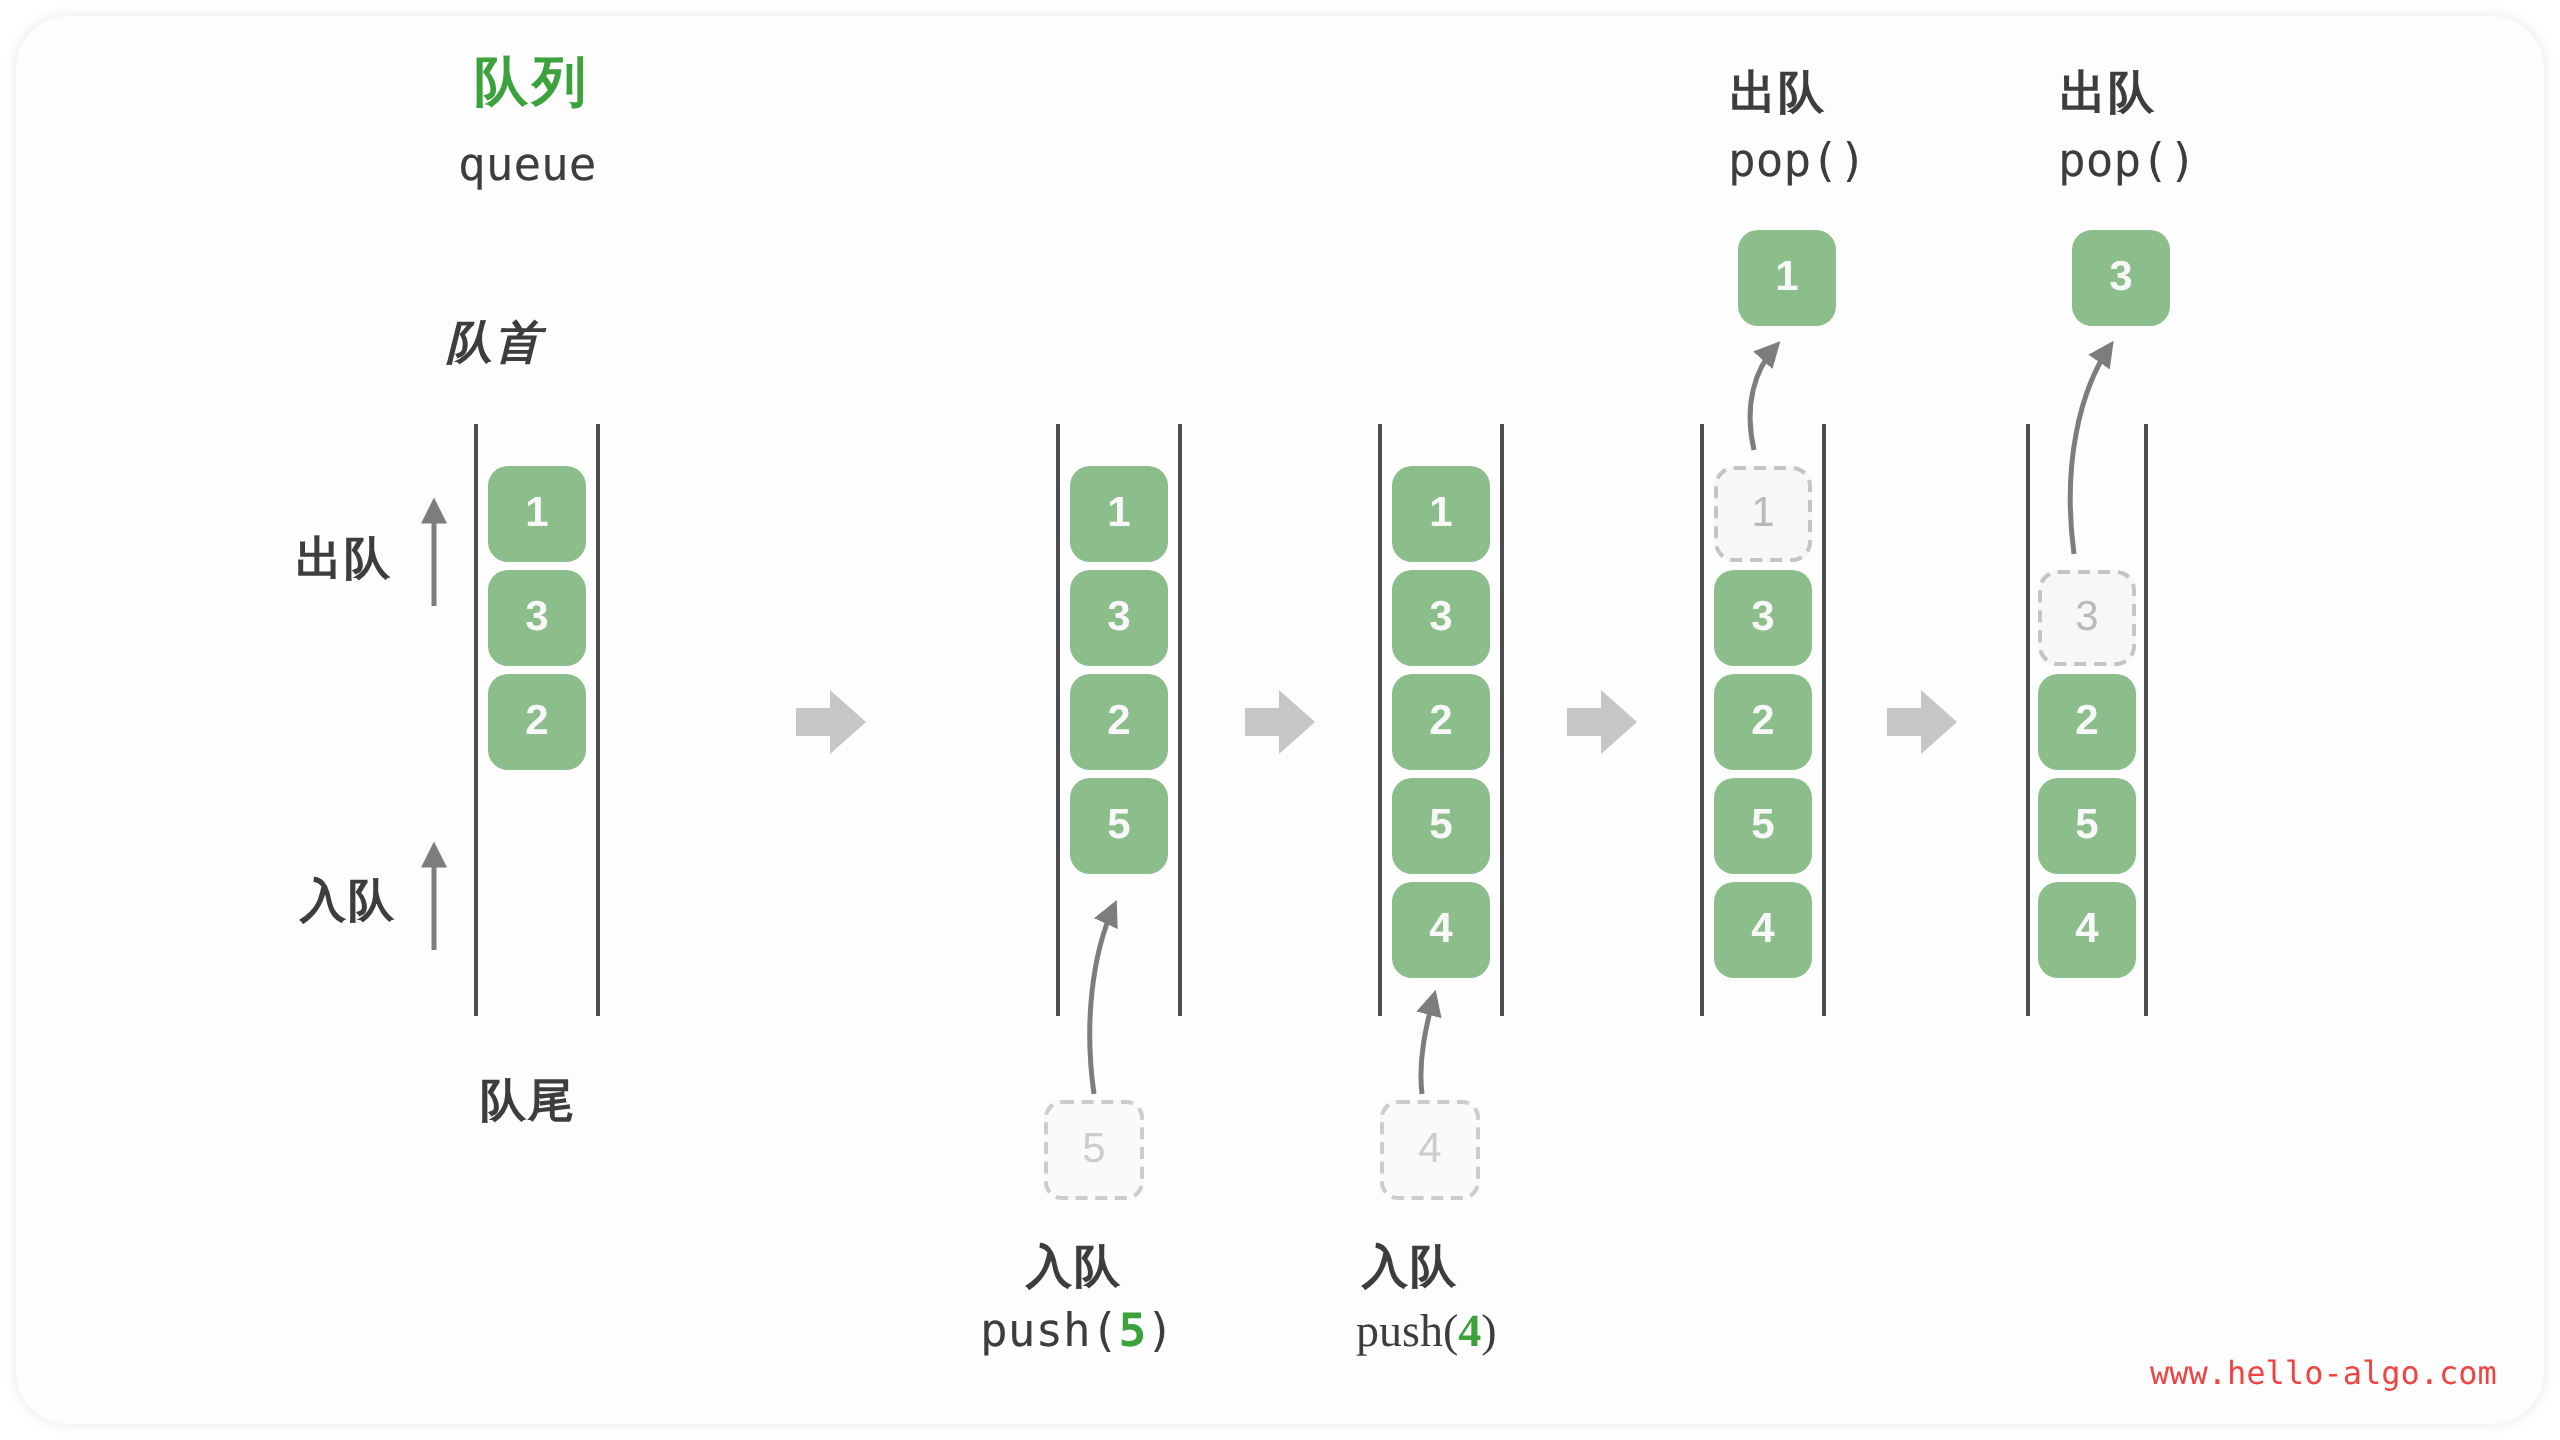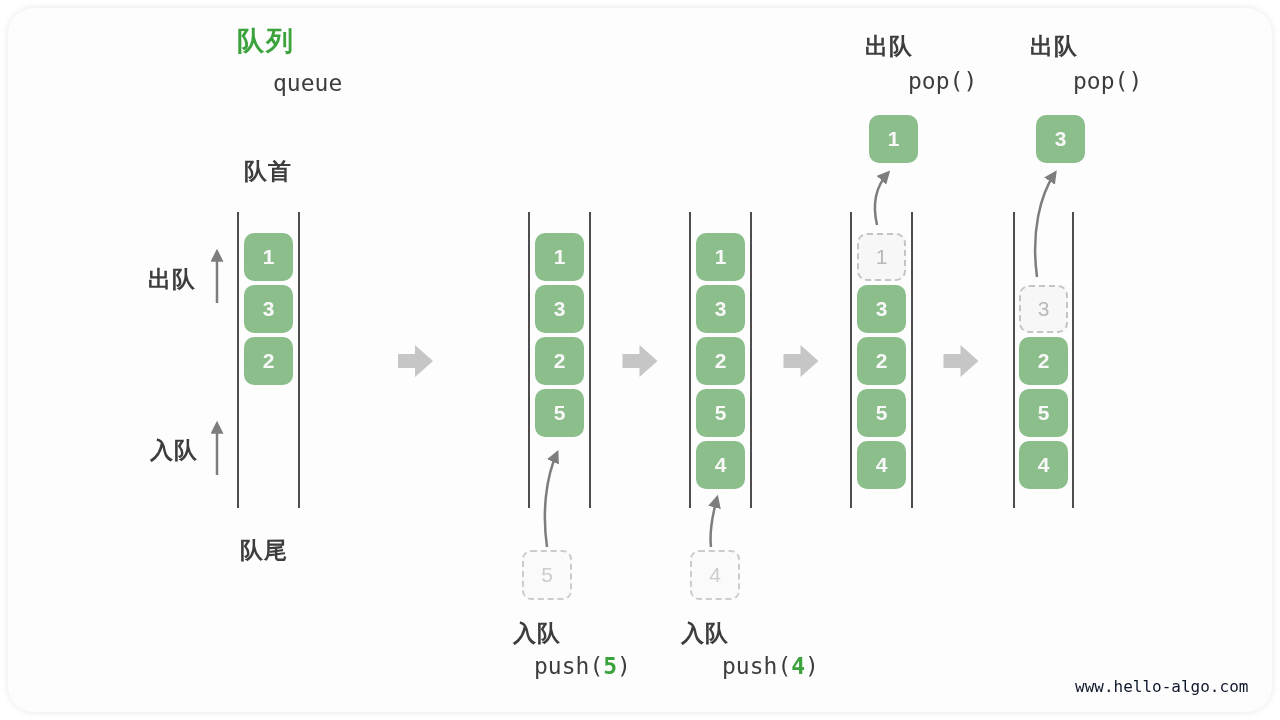--- a/index.html
+++ b/index.html
@@ -1,42 +1,42 @@
 <!DOCTYPE html>
 <html><head>
 <meta charset="utf-8">
 <style>
   html,body{margin:0;padding:0;background:#fff;}
   .stage{position:relative;width:1280px;height:720px;font-family:"Liberation Sans",sans-serif;overflow:hidden;}
   .card{position:absolute;left:8px;top:8px;right:8px;bottom:8px;background:#fdfdfd;border-radius:26px;box-shadow:0 0 7px rgba(0,0,0,0.10);}
   .abs{position:absolute;}
   .zh{font-weight:bold;color:#3d3d3d;font-size:23px;letter-spacing:1px;}
   .title-zh{font-weight:bold;color:#3ca23c;font-size:27px;letter-spacing:2px;}
-  .code{font-family:"DejaVu Sans Mono","Liberation Mono",monospace;color:#3d3d3d;font-size:23px;margin-left:44px;}
+  .code{font-family:"DejaVu Sans Mono","Liberation Mono",monospace;color:#3d3d3d;font-size:23px;}
   .code .arg{color:#3ca23c;font-weight:bold;}
   .rail{position:absolute;top:212px;width:1.5px;height:296px;background:#4d4d4d;}
   .cell{position:absolute;width:49px;height:48px;border-radius:10px;background:#8cbe8c;
         color:#f8f8f8;font-size:21px;font-weight:bold;display:flex;align-items:center;justify-content:center;}
   .ghost{position:absolute;width:49px;height:48px;box-sizing:border-box;border:2px dashed #c4c4c4;border-radius:10px;
         background:#f7f7f7;color:#b9b9b9;font-size:21px;font-weight:400;display:flex;align-items:center;justify-content:center;}
   .staged{position:absolute;width:50px;height:50px;box-sizing:border-box;border:2px dashed #cccccc;border-radius:9px;
         background:#fafafa;color:#cdcdcd;font-size:21px;display:flex;align-items:center;justify-content:center;}
   .overlay{position:absolute;left:0;top:0;pointer-events:none;}
-  .watermark{font-family:"DejaVu Sans Mono","Liberation Mono",monospace;font-size:16px;color:#0f172a;}
+  .watermark{font-family:"DejaVu Sans Mono","Liberation Mono",monospace;font-size:16px;color:#ef4444;}
 </style>
 </head>
 <body>
 
 <div class="stage">
   <div class="card"></div>
 
   <div class="abs title-zh" style="left:237px;top:23px;">队列</div>
   <div class="abs code" style="left:229px;top:70px;">queue</div>
 
-  <div class="abs zh" style="left:244px;top:156px;">队首</div>
+  <div class="abs zh" style="left:223px;top:156px;font-style:italic;">队首</div>
   <div class="abs zh" style="left:240px;top:535px;">队尾</div>
   <div class="abs zh" style="left:148px;top:264px;">出队</div>
   <div class="abs zh" style="left:150px;top:435px;">入队</div>
 
   <div class="rail" style="left:237px;"></div>
   <div class="rail" style="left:298px;"></div>
   <div class="rail" style="left:528px;"></div>
   <div class="rail" style="left:589px;"></div>
   <div class="rail" style="left:689px;"></div>
   <div class="rail" style="left:750px;"></div>
@@ -73,21 +73,21 @@
   <div class="cell" style="left:1019px;top:441px;">4</div>
   <div class="cell" style="left:1036px;top:115px;">3</div>
 
   <div class="staged" style="left:522px;top:550px;">5</div>
   <div class="staged" style="left:690px;top:550px;">4</div>
 
   <div class="abs zh" style="left:513px;top:618px;">入队</div>
   <div class="abs code" style="left:490px;top:653px;"><span>push(</span><span class="arg">5</span><span>)</span></div>
 
   <div class="abs zh" style="left:681px;top:618px;">入队</div>
-  <div class="abs code" style="left:678px;top:653px;"><span>push(</span><span class="arg">4</span><span>)</span></div>
+  <div class="abs code" style="left:678px;top:653px;font-family:Liberation Serif, serif;"><span>push(</span><span class="arg">4</span><span>)</span></div>
 
   <div class="abs zh" style="left:865px;top:31px;">出队</div>
   <div class="abs code" style="left:864px;top:68px;">pop()</div>
 
   <div class="abs zh" style="left:1030px;top:31px;">出队</div>
   <div class="abs code" style="left:1029px;top:68px;">pop()</div>
 
   <svg class="overlay" width="1280" height="720" viewBox="0 0 1280 720">
     <defs>
       <marker id="ah" viewBox="0 0 10 10" refX="7.5" refY="5" markerWidth="5.2" markerHeight="5.2" orient="auto-start-reverse">

